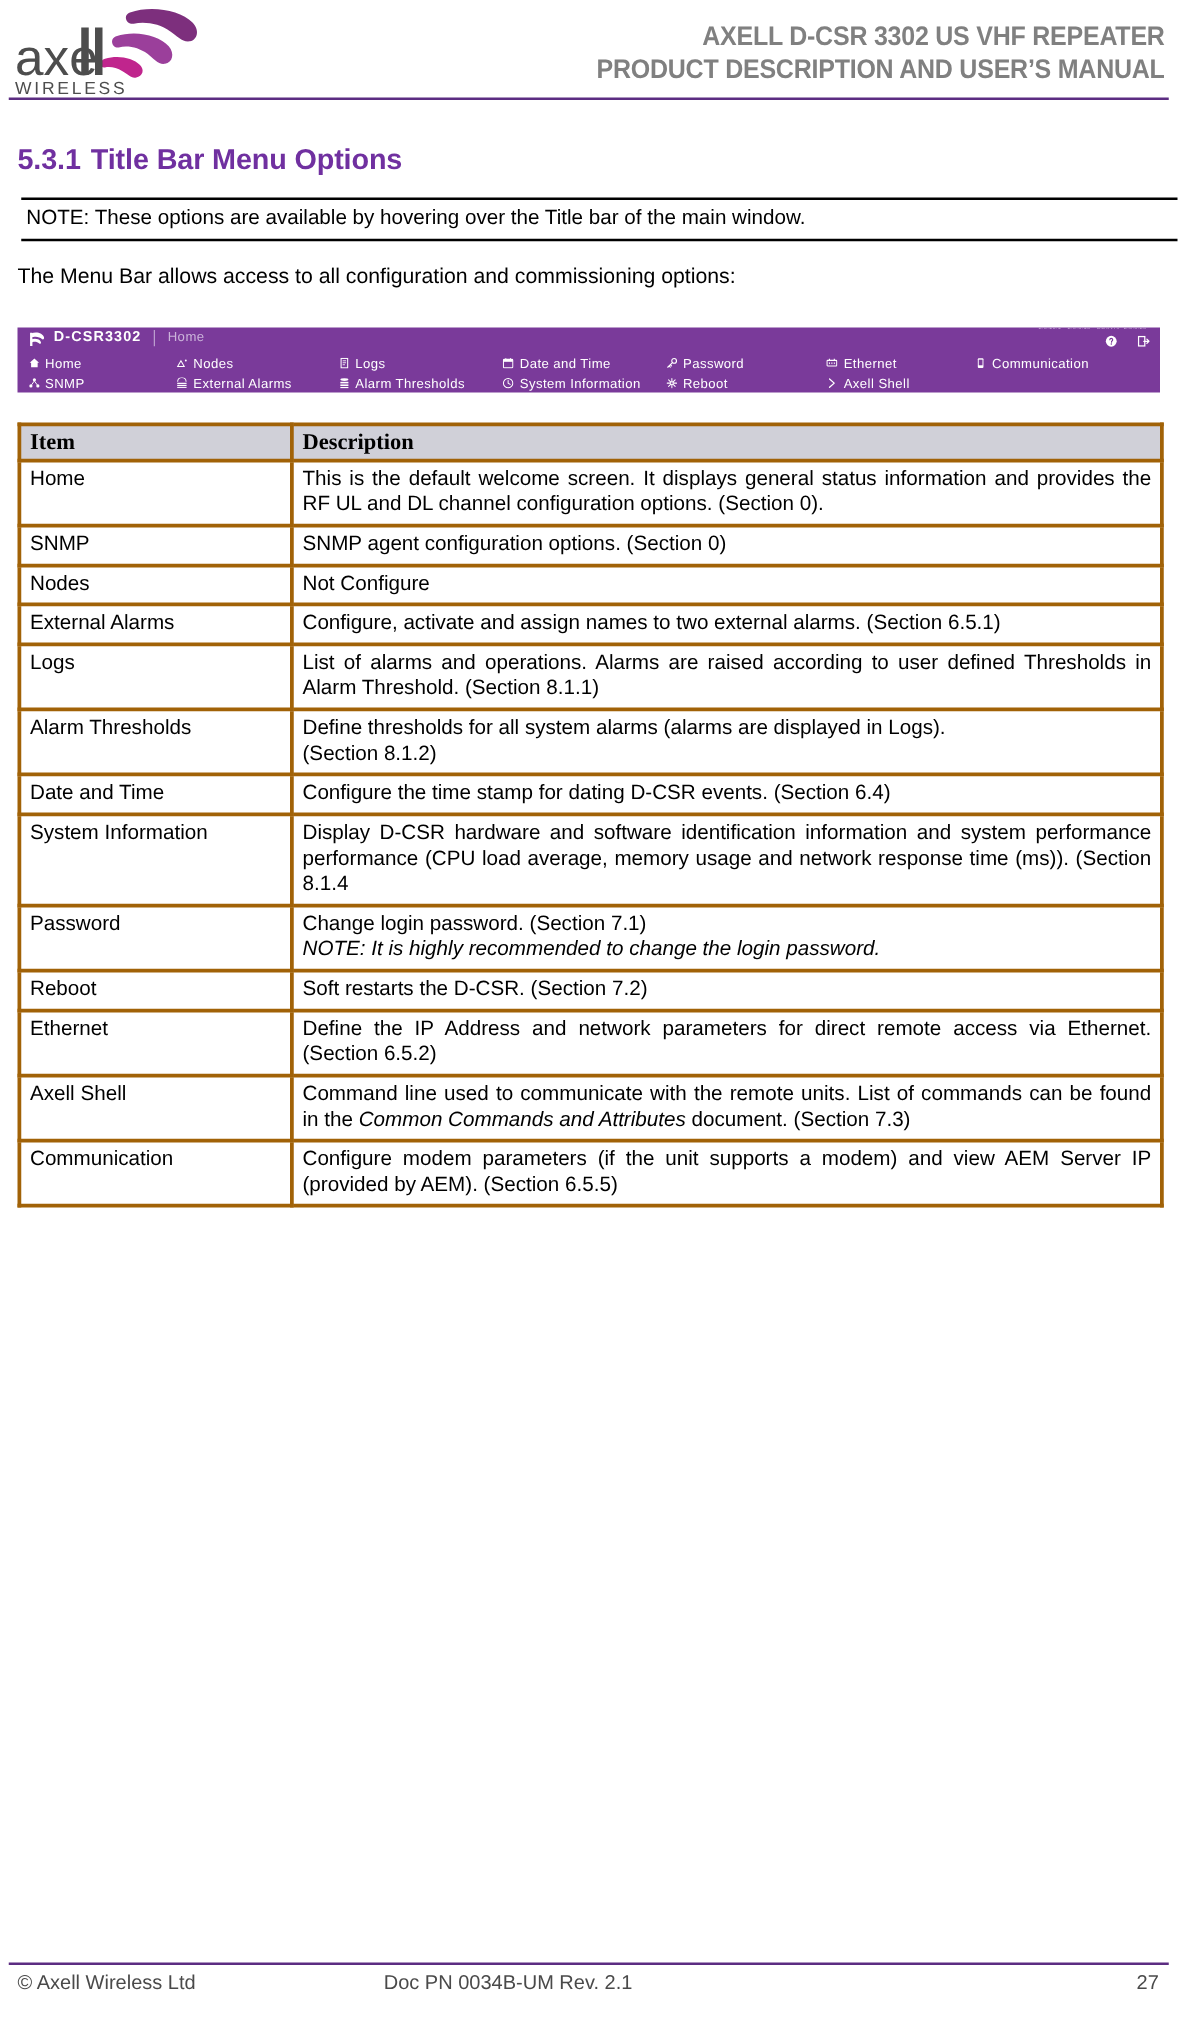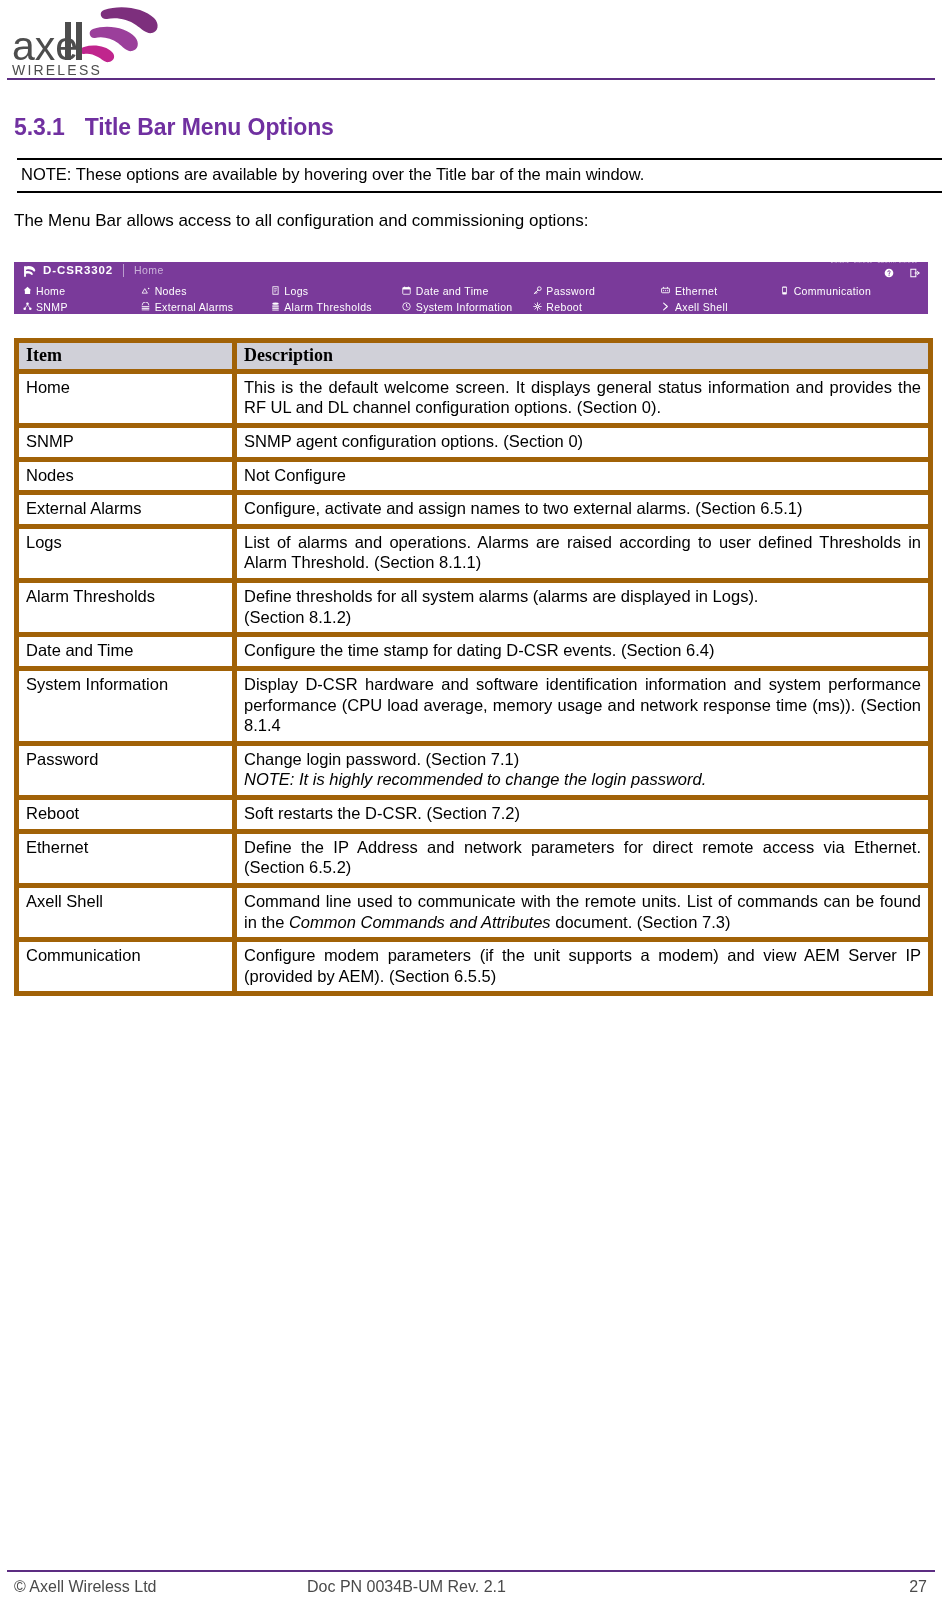--- a/index.html
+++ b/index.html
@@ -58,21 +58,21 @@
   .section-heading {
     position: absolute;
     left: 14px; top: 114px;
     font-family: "Liberation Sans", sans-serif;
     font-weight: bold;
     font-size: 23px;
     color: #7030a0;
     letter-spacing: -0.1px;
     white-space: nowrap;
   }
-  .section-heading .num { margin-right: 20px; }
+  .section-heading .num { margin-right: 8px; }
 
   
   .note-box {
     position: absolute;
     left: 7px; top: 158px;
     width: 928px;
     border-top: 2.5px solid #000;
     border-bottom: 2.5px solid #000;
     padding: 5px 4px 6px 4px;
     margin-left: 10px;
@@ -187,21 +187,21 @@
     left: 14px; top: 338px;
     width: 914px;
     border-collapse: collapse;
     table-layout: fixed;
   }
   .opts-table col.c-item { width: 218px; }
   .opts-table col.c-desc { width: 696px; }
 
   .opts-table th,
   .opts-table td {
-    border: 5px solid #a16207;
+    border: 3px solid #a16207;
     vertical-align: top;
     padding: 3px 7px 5px 7px;
   }
   .opts-table thead th {
     background: #d0d0d8;
     font-family: "Liberation Serif", serif;
     font-weight: bold;
     font-size: 18px;
     text-align: left;
     padding: 2px 7px 3px 7px;
@@ -254,20 +254,24 @@
       <path d="M85 25 C100 20 119 24 127 33 C132 39 130 46 124 47 C119 48 115 43 110 39 C103 34 94 32 87 34 C82 35 79 27 85 25 Z" fill="#9b3f9b"></path>
       <path d="M76 43 C86 40 98 42 104 48 C108 52 106 57 101 58 C97 59 94 55 90 53 C85 50 80 49 76 50 C72 51 71 44 76 43 Z" fill="#c0258d"></path>
 
       <text x="4" y="56" font-family="Liberation Sans, sans-serif" font-size="41" fill="#4d4d4d">axe</text>
       <rect x="57" y="18" width="6" height="38" fill="#4d4d4d"></rect>
       <rect x="68" y="18" width="6" height="38" fill="#4d4d4d"></rect>
       <text x="4" y="71" font-family="Liberation Sans, sans-serif" font-size="14" letter-spacing="2.2" fill="#4d4d4d">WIRELESS</text>
     </svg>
   </div>
 
+  <div class="header-titles">
+    <div class="line">AXELL D-CSR 3302 US VHF REPEATER</div>
+    <div class="line">PRODUCT DESCRIPTION AND USER’S MANUAL</div>
+  </div>
 
   <div class="header-rule"></div>
 </div>
 
 <div class="section-heading">
   <span class="num">5.3.1</span><span>Title Bar Menu Options</span>
 </div>
 
 <div class="note-box">
   <div class="note-text">NOTE: These options are available by hovering over the Title bar of the main window.</div>

